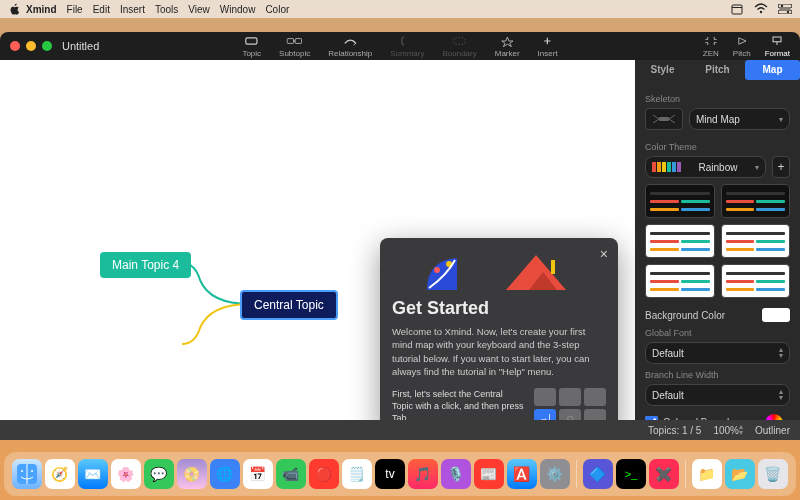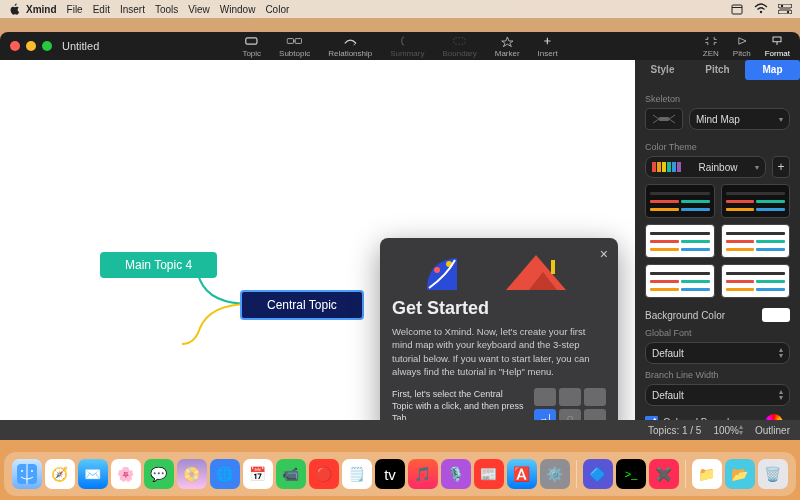--- a/index.html
+++ b/index.html
@@ -18,21 +18,21 @@
 .traffic .r { background:#ff5f57; } .traffic .y { background:#febc2e; } .traffic .g { background:#28c840; }
 .title { color:#ddd; font-size:11px; margin-left:10px; }
 .toolbar-center { position:absolute; left:50%; transform:translateX(-50%); display:flex; gap:18px; }
 .tb-btn { display:flex; flex-direction:column; align-items:center; color:#aaa; font-size:8px; gap:2px; cursor:pointer; }
 .tb-btn.disabled { color:#555; }
 .tb-icon { width:16px; height:12px; }
 .toolbar-right { margin-left:auto; display:flex; gap:14px; }
 
 .workarea { flex:1; display:flex; min-height:0; }
 .canvas { flex:1; background:#fff; position:relative; overflow:hidden; }
-.node { position:absolute; padding:6px 25px; border-radius:4px; font-size:12px; white-space:nowrap; }
+.node { position:absolute; padding:6px 12px; border-radius:4px; font-size:12px; white-space:nowrap; }
 .central { background:#0f1c5c; color:#fff; border:2px solid #4a9eff; }
 .t4 { background:#1abc9c; color:#fff; }
 .t3 { background:#f1c40f; color:#333; }
 .edge { position:absolute; pointer-events:none; }
 
 .statusbar { height:20px; background:#3a3a3a; display:flex; align-items:center; justify-content:flex-end; padding:0 10px; gap:12px; font-size:10px; color:#ccc; }
 .statusbar .zoom { display:flex; align-items:flex-end; gap:0; }
 
 
 .panel { width:165px; background:#2a2a2b; display:flex; flex-direction:column; font-size:10px; color:#ccc; overflow:hidden; }
@@ -418,21 +418,21 @@
   <div class="app" style="background:linear-gradient(#5ac8fa,#007aff)">✉️</div>
   <div class="app" style="background:#fff">🌸</div>
   <div class="app" style="background:#34c759">💬</div>
   <div class="app" style="background:linear-gradient(#a18cd1,#fbc2eb)">📀</div>
   <div class="app" style="background:#3b82f6">🌐</div>
   <div class="app" style="background:#fff">📅</div>
   <div class="app" style="background:#34c759">📹</div>
   <div class="app" style="background:#ff3b30">🔴</div>
   <div class="app" style="background:#fff">🗒️</div>
   <div class="app" style="background:#000">
-      <span style="color:#fff;font-size:15px">tv</span>
+      <span style="color:#fff;font-size:12px">tv</span>
     </div>
   <div class="app" style="background:linear-gradient(#ff5e3a,#ff2a68)">🎵</div>
   <div class="app" style="background:#af52de">🎙️</div>
   <div class="app" style="background:#ff3b30">📰</div>
   <div class="app" style="background:linear-gradient(#5ac8fa,#007aff)">🅰️</div>
   <div class="app" style="background:#8e8e93">⚙️</div>
   <div class="sep"></div>
   <div class="app" style="background:#5856d6">🔷</div>
   <div class="app" style="background:#000">
       <span style="color:#0f0;font-size:11px">&gt;_</span>

